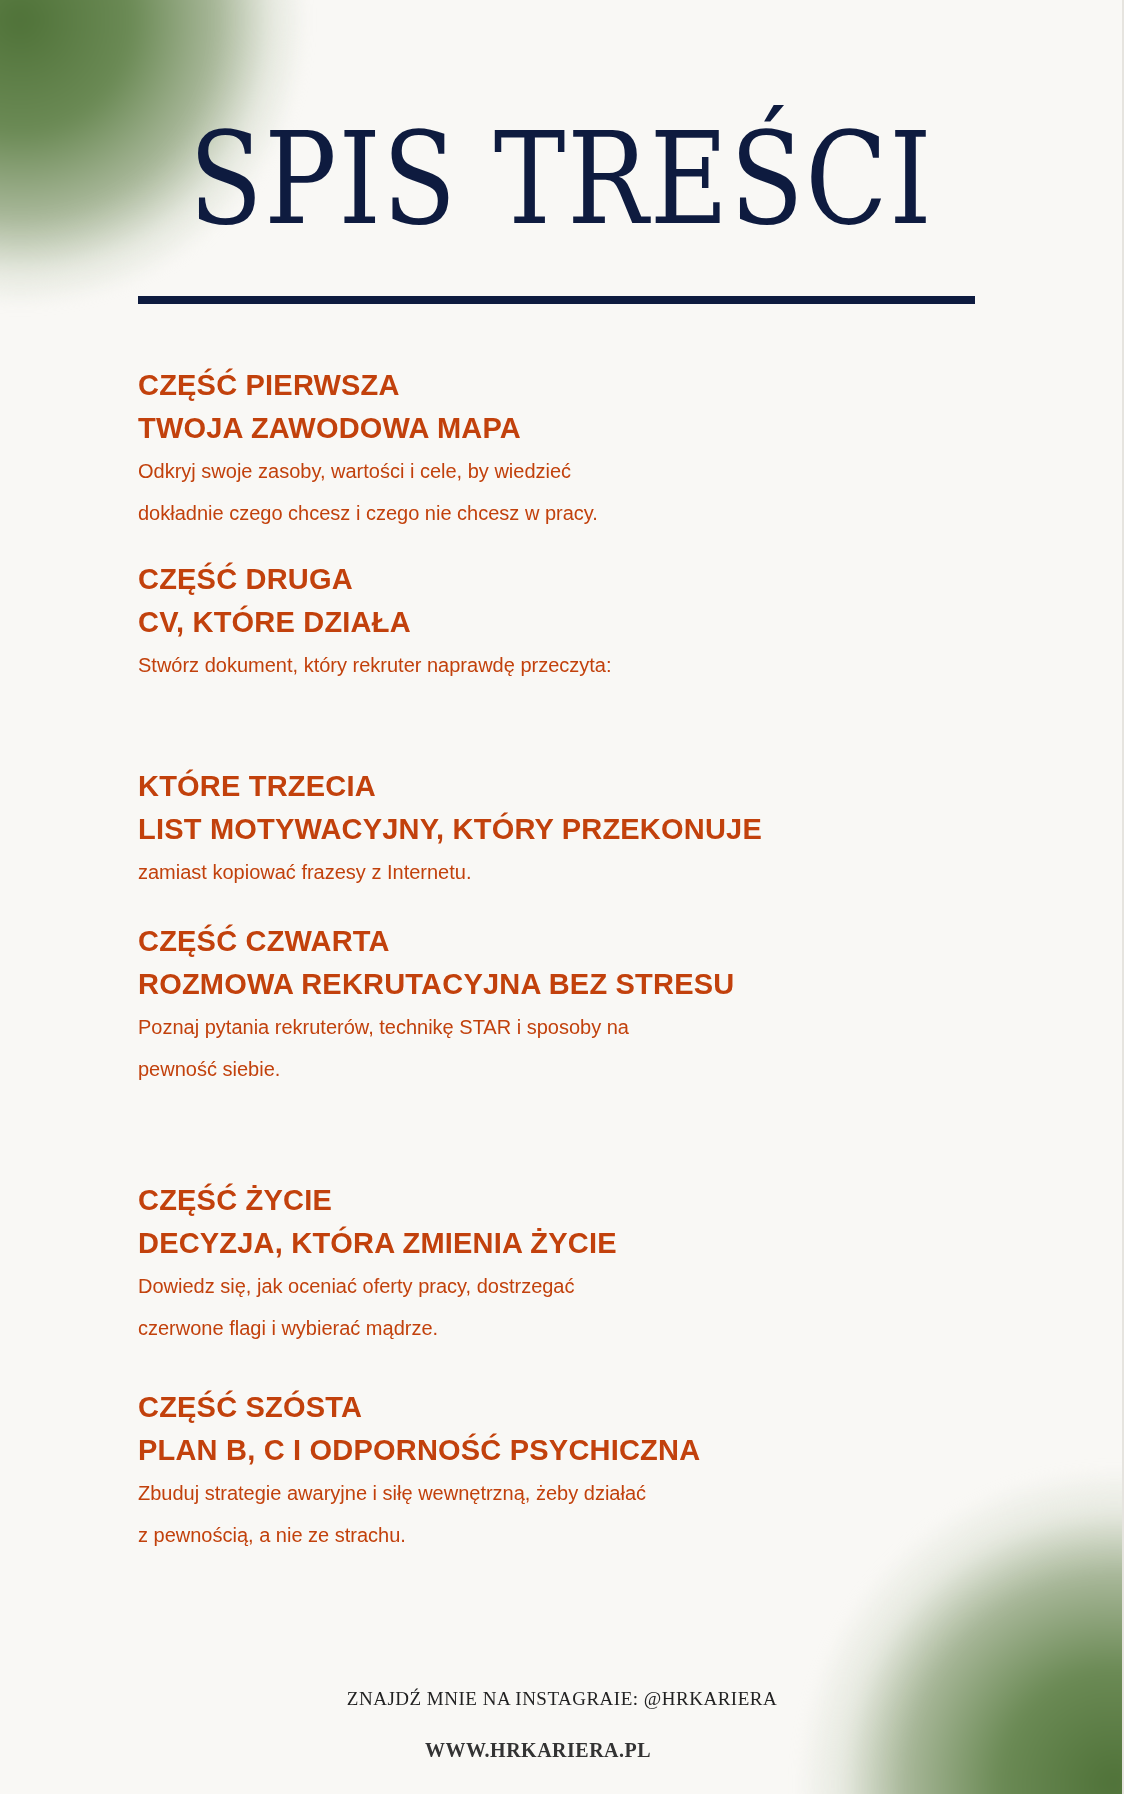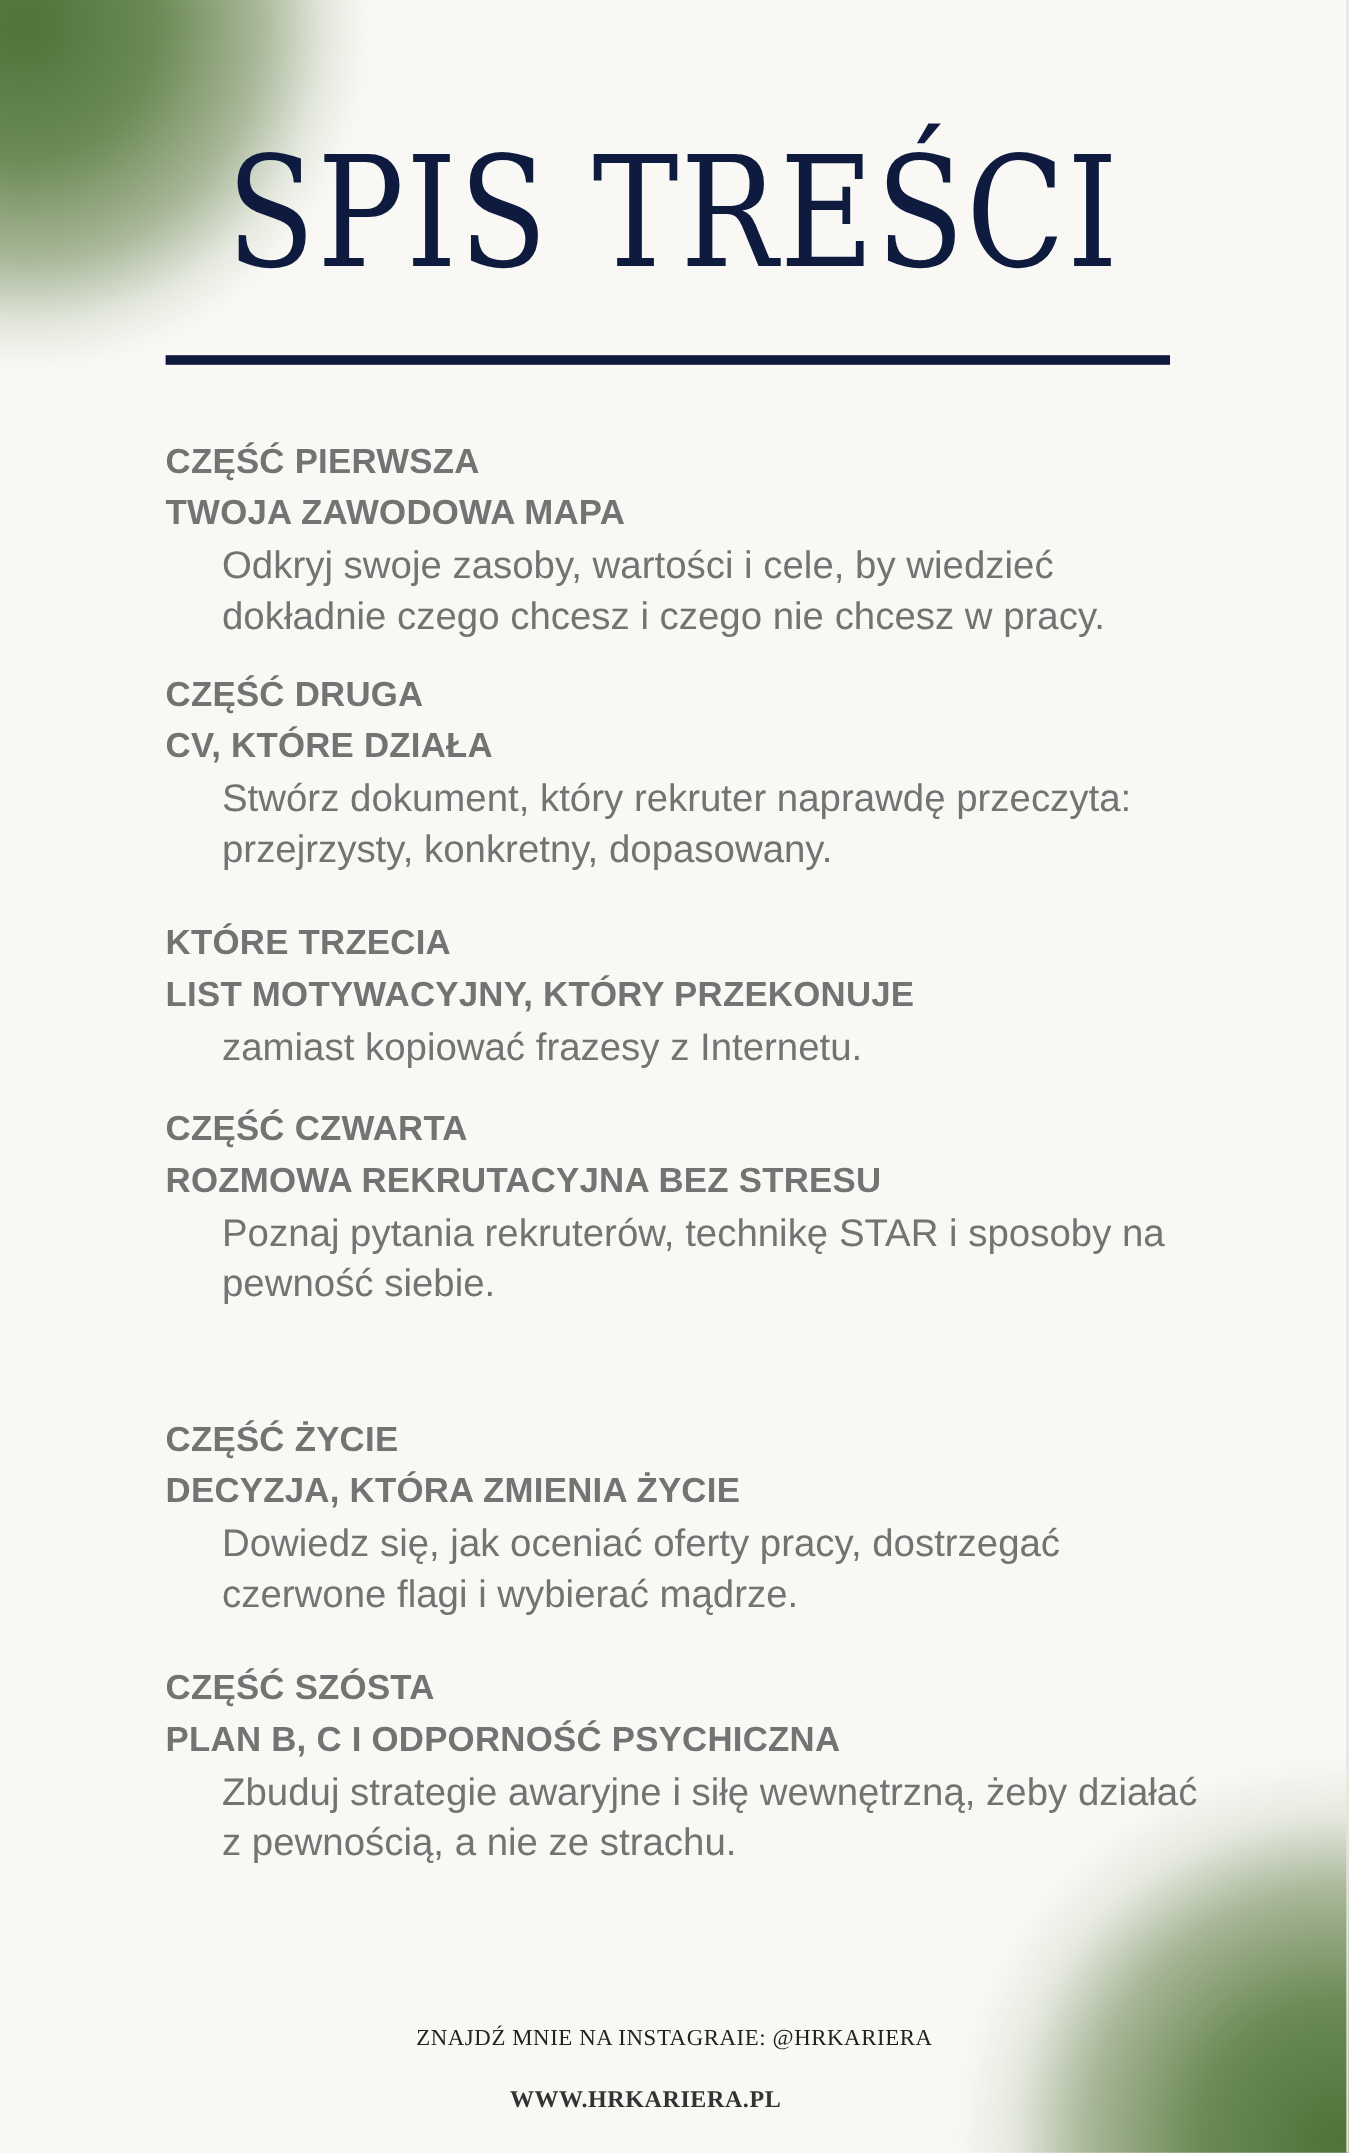--- a/index.html
+++ b/index.html
@@ -19,25 +19,25 @@
     filter: blur(8px);
   }
   .edge { position: absolute; right: 0; top: 0; width: 2px; height: 100%; background: #e6e4df; }
   .title {
     position: absolute; left: 0; width: 1124px; top: 104px; text-align: center;
     font-family: "DejaVu Serif", "Liberation Serif", serif; font-weight: normal;
     font-size: 128px; line-height: 150px; color: #0e1b3f; letter-spacing: 2px;
     transform: scaleX(0.84); transform-origin: 557px 0;
   }
   .divider { position: absolute; left: 138px; top: 296px; width: 837px; height: 8px; background: #0e1b3f; }
-  .section { position: absolute; left: 138px; width: 900px; color: #737373; }
+  .section { position: absolute; left: 138px; width: 900px; color: #c2410c; }
   .sec-label, .sec-title {
     font-weight: bold; font-size: 29px; line-height: 43px; letter-spacing: 0.2px; white-space: nowrap;
   }
-  .sec-desc { font-size: 32px; line-height: 42px; white-space: nowrap; margin-left: 47px; }
+  .sec-desc { font-size: 20px; line-height: 42px; white-space: nowrap; }
   .footer-insta {
     position: absolute; left: 0; width: 1124px; top: 1688px; text-align: center;
     font-family: Liberation Serif, serif; font-size: 19px; color: #222; letter-spacing: 0.5px;
   }
   .footer-www {
     position: absolute; left: 0; width: 1076px; top: 1739px; text-align: center;
     font-family: "Liberation Serif", serif; font-weight: bold; font-size: 20px; color: #333; letter-spacing: 0.5px;
   }
 </style>
 </head>
@@ -54,21 +54,20 @@
   <div class="sec-label">CZĘŚĆ PIERWSZA</div>
   <div class="sec-title">TWOJA ZAWODOWA MAPA</div>
   <div class="sec-desc">Odkryj swoje zasoby, wartości i cele, by wiedzieć</div>
   <div class="sec-desc">dokładnie czego chcesz i czego nie chcesz w pracy.</div>
 </div>
 
 <div class="section" style="top:558px;">
   <div class="sec-label">CZĘŚĆ DRUGA</div>
   <div class="sec-title">CV, KTÓRE DZIAŁA</div>
   <div class="sec-desc">Stwórz dokument, który rekruter naprawdę przeczyta:</div>
-  <div class="sec-desc">przejrzysty, konkretny, dopasowany.</div>
 </div>
 
 <div class="section" style="top:765px;">
   <div class="sec-label">KTÓRE TRZECIA</div>
   <div class="sec-title">LIST MOTYWACYJNY, KTÓRY PRZEKONUJE</div>
   <div class="sec-desc">zamiast kopiować frazesy z Internetu.</div>
 </div>
 
 <div class="section" style="top:920px;">
   <div class="sec-label">CZĘŚĆ CZWARTA</div>

